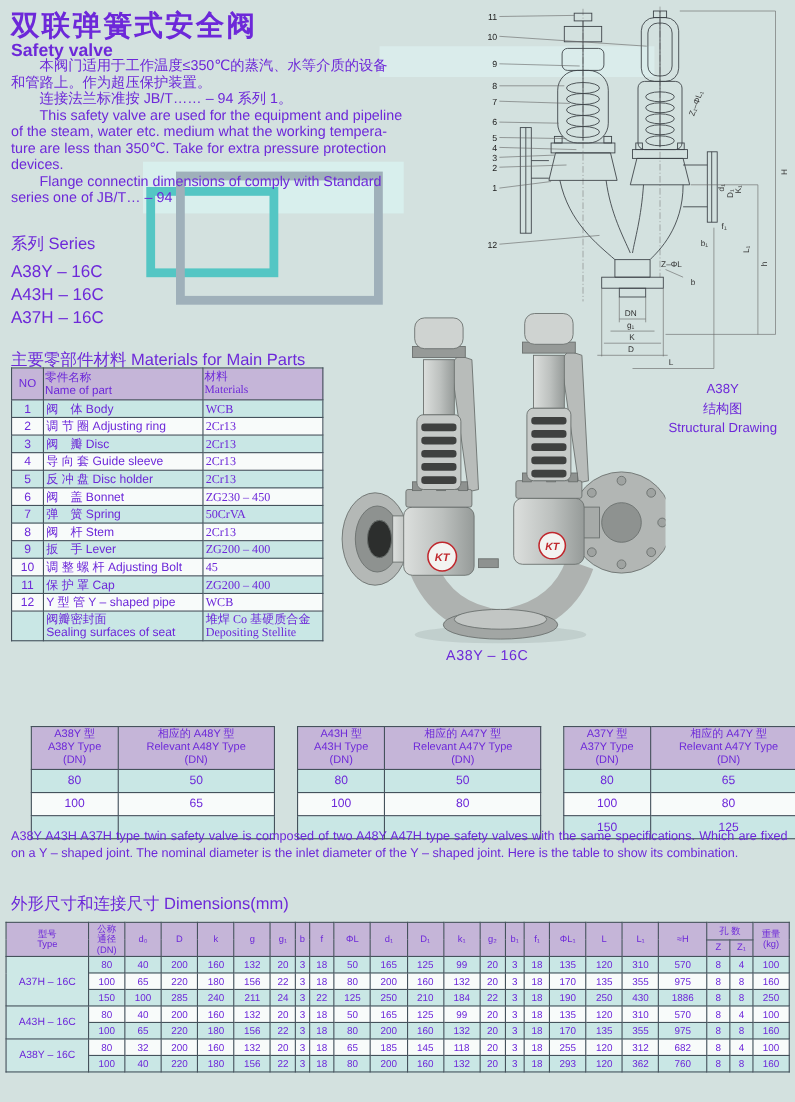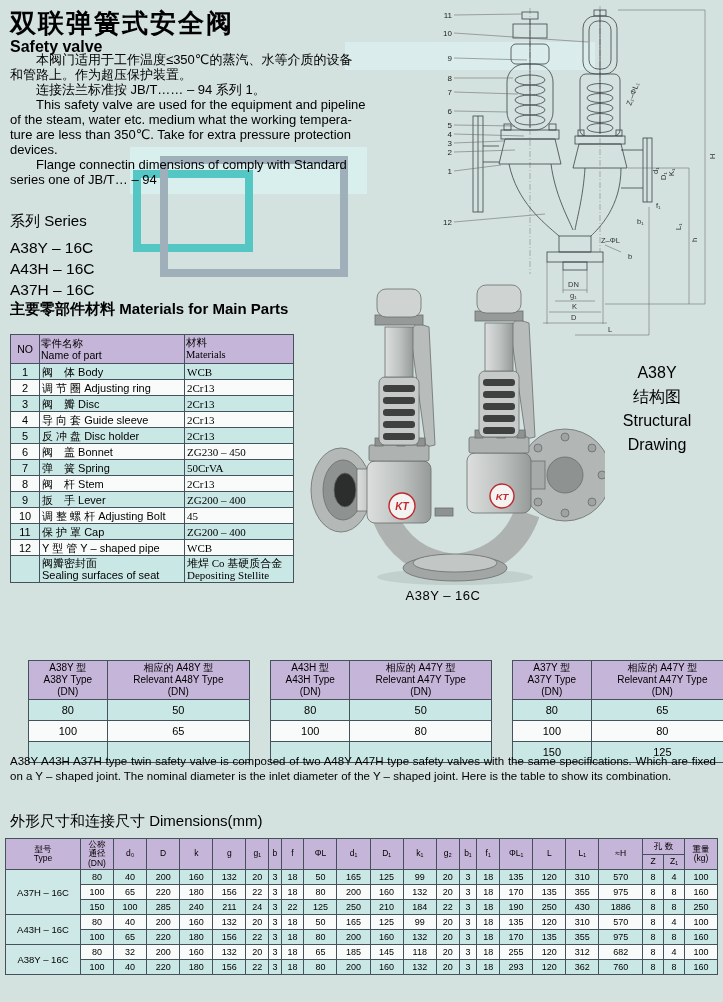--- a/index.html
+++ b/index.html
@@ -1,53 +1,53 @@
 <!DOCTYPE html>
 <html><head>
 <meta charset="utf-8">
 <style>
   html,body{margin:0;padding:0;}
   body{background:#b9c7c5;}
   .page{
     position:relative;width:723px;height:1002px;overflow:hidden;
-    background:#d3e1df;color:#000000;
+    background:#d3e1df;color:#6d28d9;
     font-family:"Liberation Sans","DejaVu Sans",sans-serif;
   }
   .abs{position:absolute;}
   
   .deco-band-a{left:130px;top:147px;width:237px;height:47px;background:#d8efed;}
   .deco-band-b{left:345px;top:42px;width:250px;height:28px;background:#ddf1ef;opacity:.7;}
   .deco-rect-gray{left:160px;top:156px;width:172px;height:105px;border:8px solid #9fb0ba;}
   .deco-rect-teal{left:133px;top:170px;width:104px;height:66px;border:8px solid #54c6c4;}
   
   .title-zh{left:10px;top:6px;font-size:26px;font-weight:700;letter-spacing:2px;margin:0;}
   .title-en{left:10px;top:38px;font-size:16px;font-weight:700;margin:0;}
   .intro{left:10px;top:52px;width:402px;font-size:13px;line-height:15px;z-index:3;}
   .intro p{margin:0;text-indent:2em;white-space:pre-line;}
   
   .series{left:10px;top:212px;z-index:3;}
   .series-label{font-size:15px;margin-bottom:6px;}
   .series-item{font-size:15.5px;line-height:21px;}
   
-  .materials-title{left:10px;top:300px;font-size:15px;font-weight:bold;}
+  .materials-title{left:10px;top:318px;font-size:15px;}
   table{border-collapse:collapse;}
   th,td{border:1px solid #45525c;white-space:pre-line;}
   th{background:#c5b5d8;font-weight:400;}
   .row-cyan td{background:#c9e7e5;}
   .row-white td{background:#f8fbfa;}
   .materials-table{left:10px;top:334px;width:284px;border:1.5px solid #33414b;}
   .materials-table th{font-size:10.5px;line-height:1.15;padding:2px 1px;margin-top:32px;}
   .materials-table td{font-size:11px;height:13px;padding:1px 2px;line-height:1.1;}
   .mt-no{width:24px;text-align:center;}
   .mt-name{width:140px;text-align:left;padding-left:4px;}
   .mt-material{width:104px;text-align:left;font-family:Liberation Serif, serif;}
   
   .drawing{left:425px;top:2px;}
-  .drawing-caption{left:592px;top:344px;width:130px;text-align:center;font-size:16px;
-    line-height:1.5;white-space:pre-line;margin-top:17px;}
+  .drawing-caption{left:592px;top:344px;width:130px;text-align:center;font-size:12px;
+    line-height:1.5;white-space:pre-line;}
   .dw{stroke:#3d4348;fill:none;stroke-width:.8px;}
   .cl{stroke-dasharray:6 2 1 2;stroke-width:.5px;stroke:#777;}
   .dim{stroke:#666;stroke-width:.55px;}
   .co{font-size:8px;fill:#222;stroke:none;}
   .lbl{font-size:7.5px;fill:#333;stroke:none;}
   
   .photo{left:305px;top:265px;}
   .photo-caption{left:383px;top:588px;width:120px;text-align:center;font-size:13px;letter-spacing:.5px;}
   
   .combo-zh{left:10px;top:616px;width:704px;font-size:11.5px;line-height:15px;margin:0;text-align:justify;}

